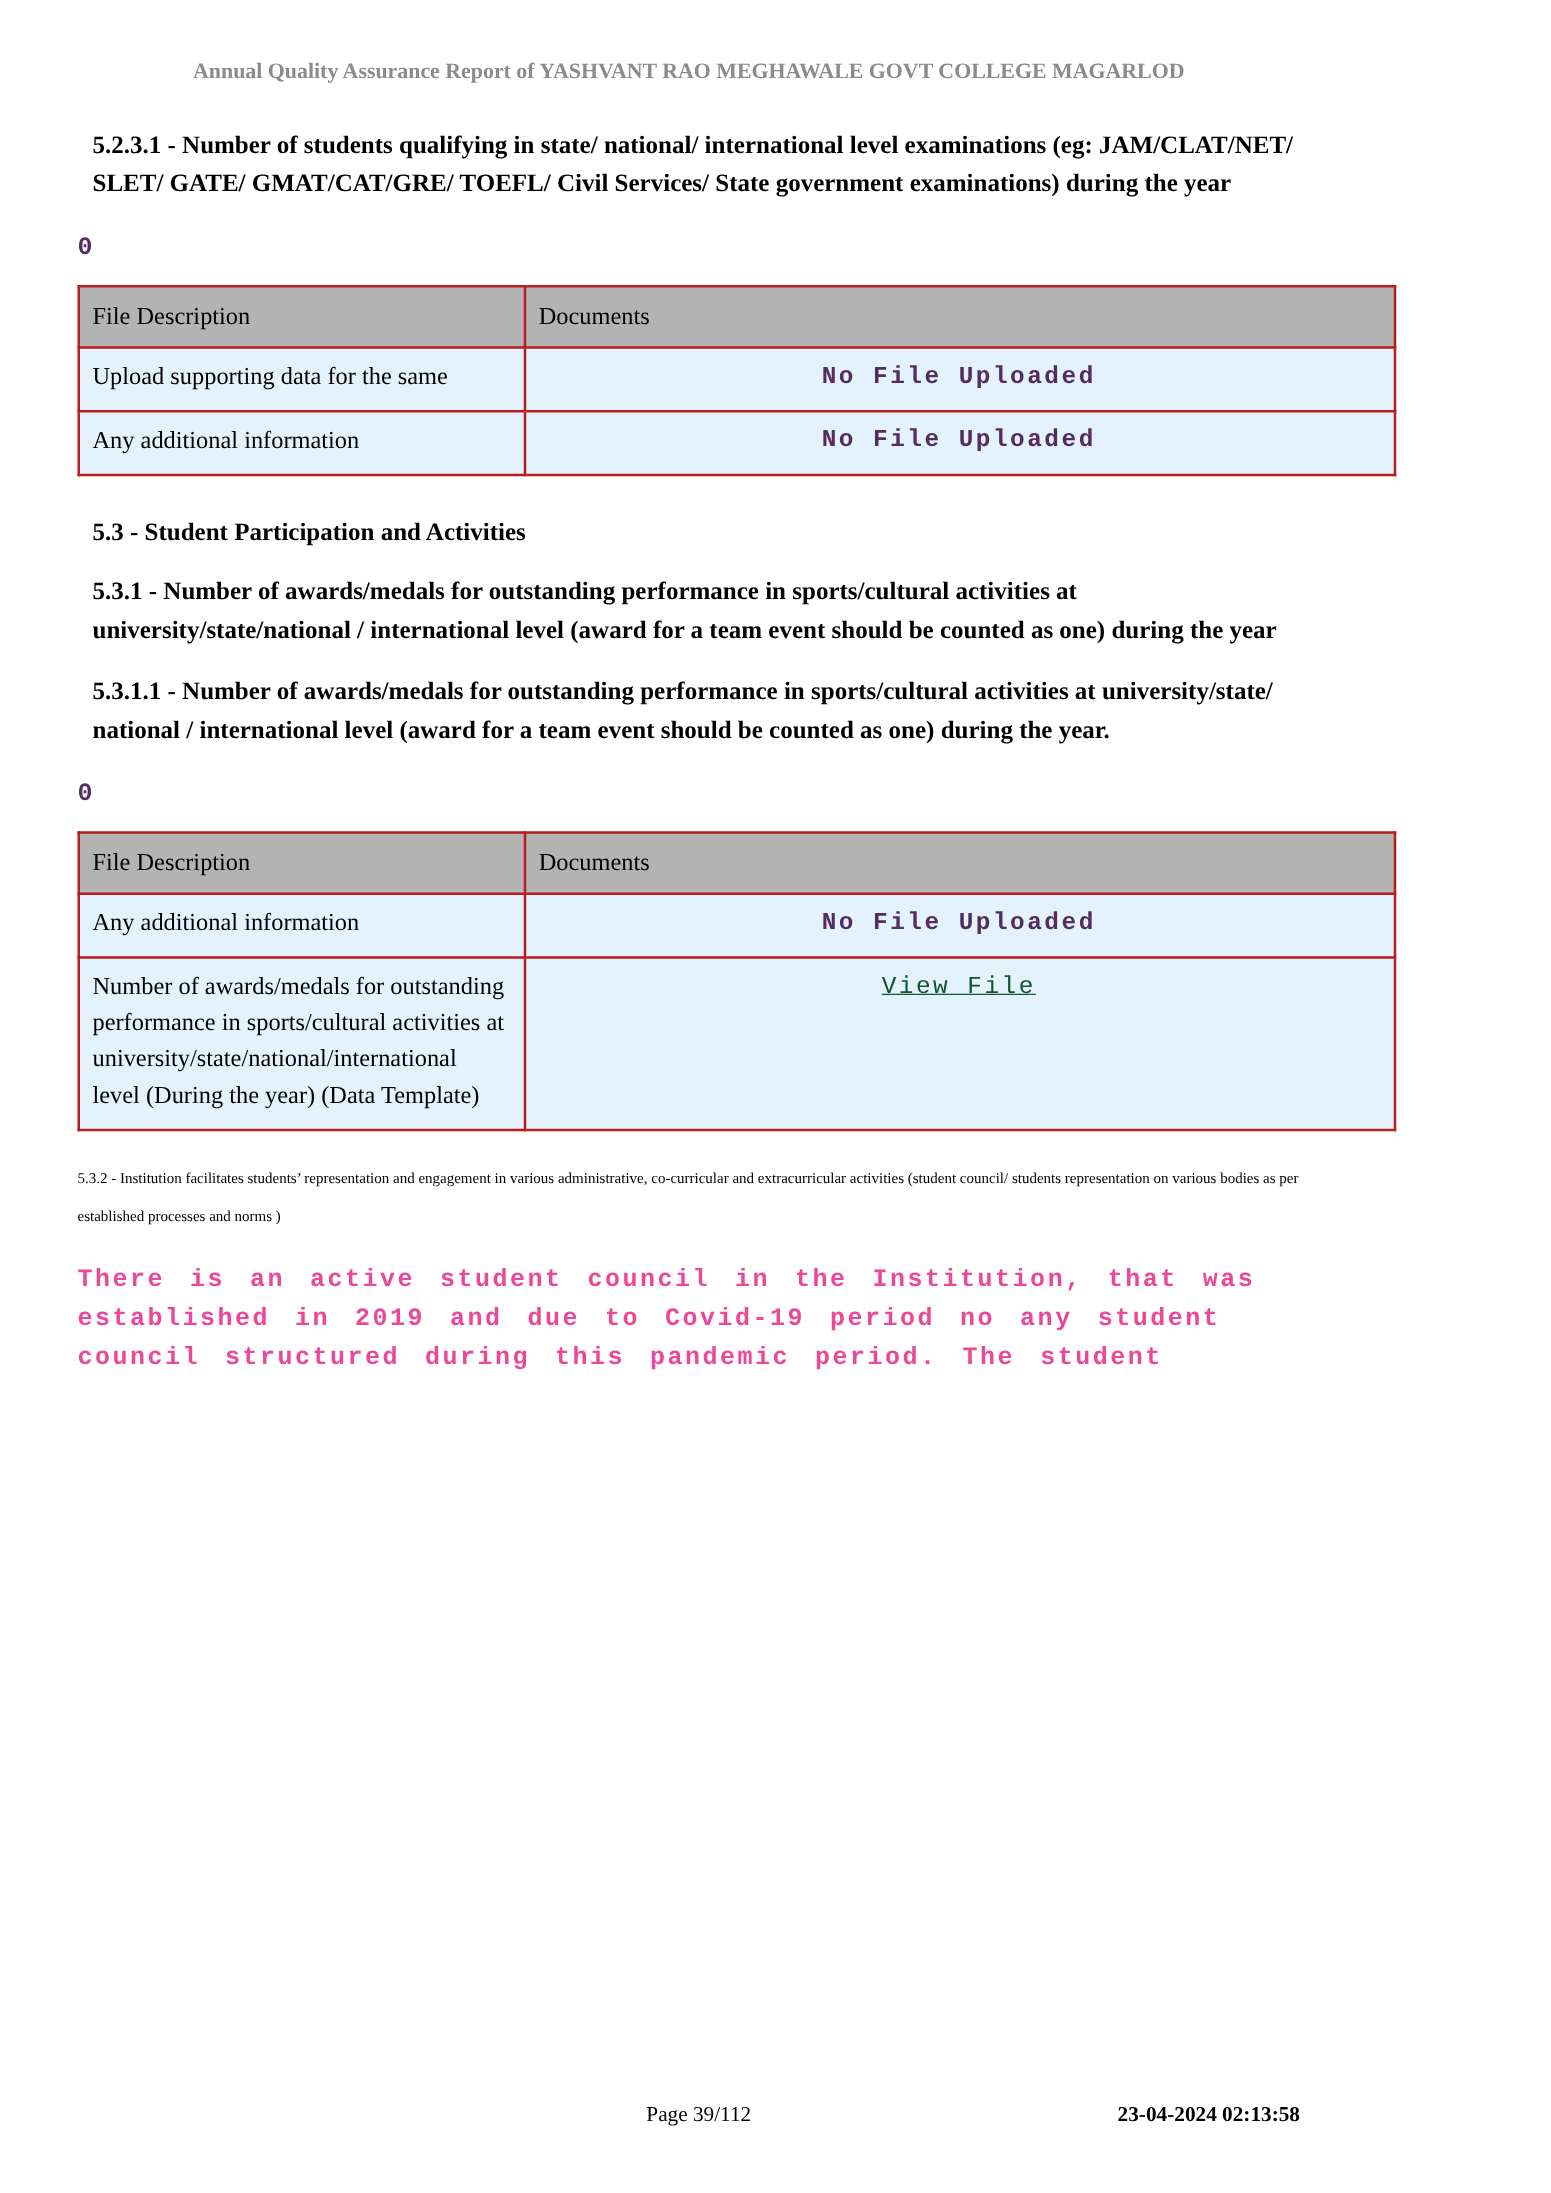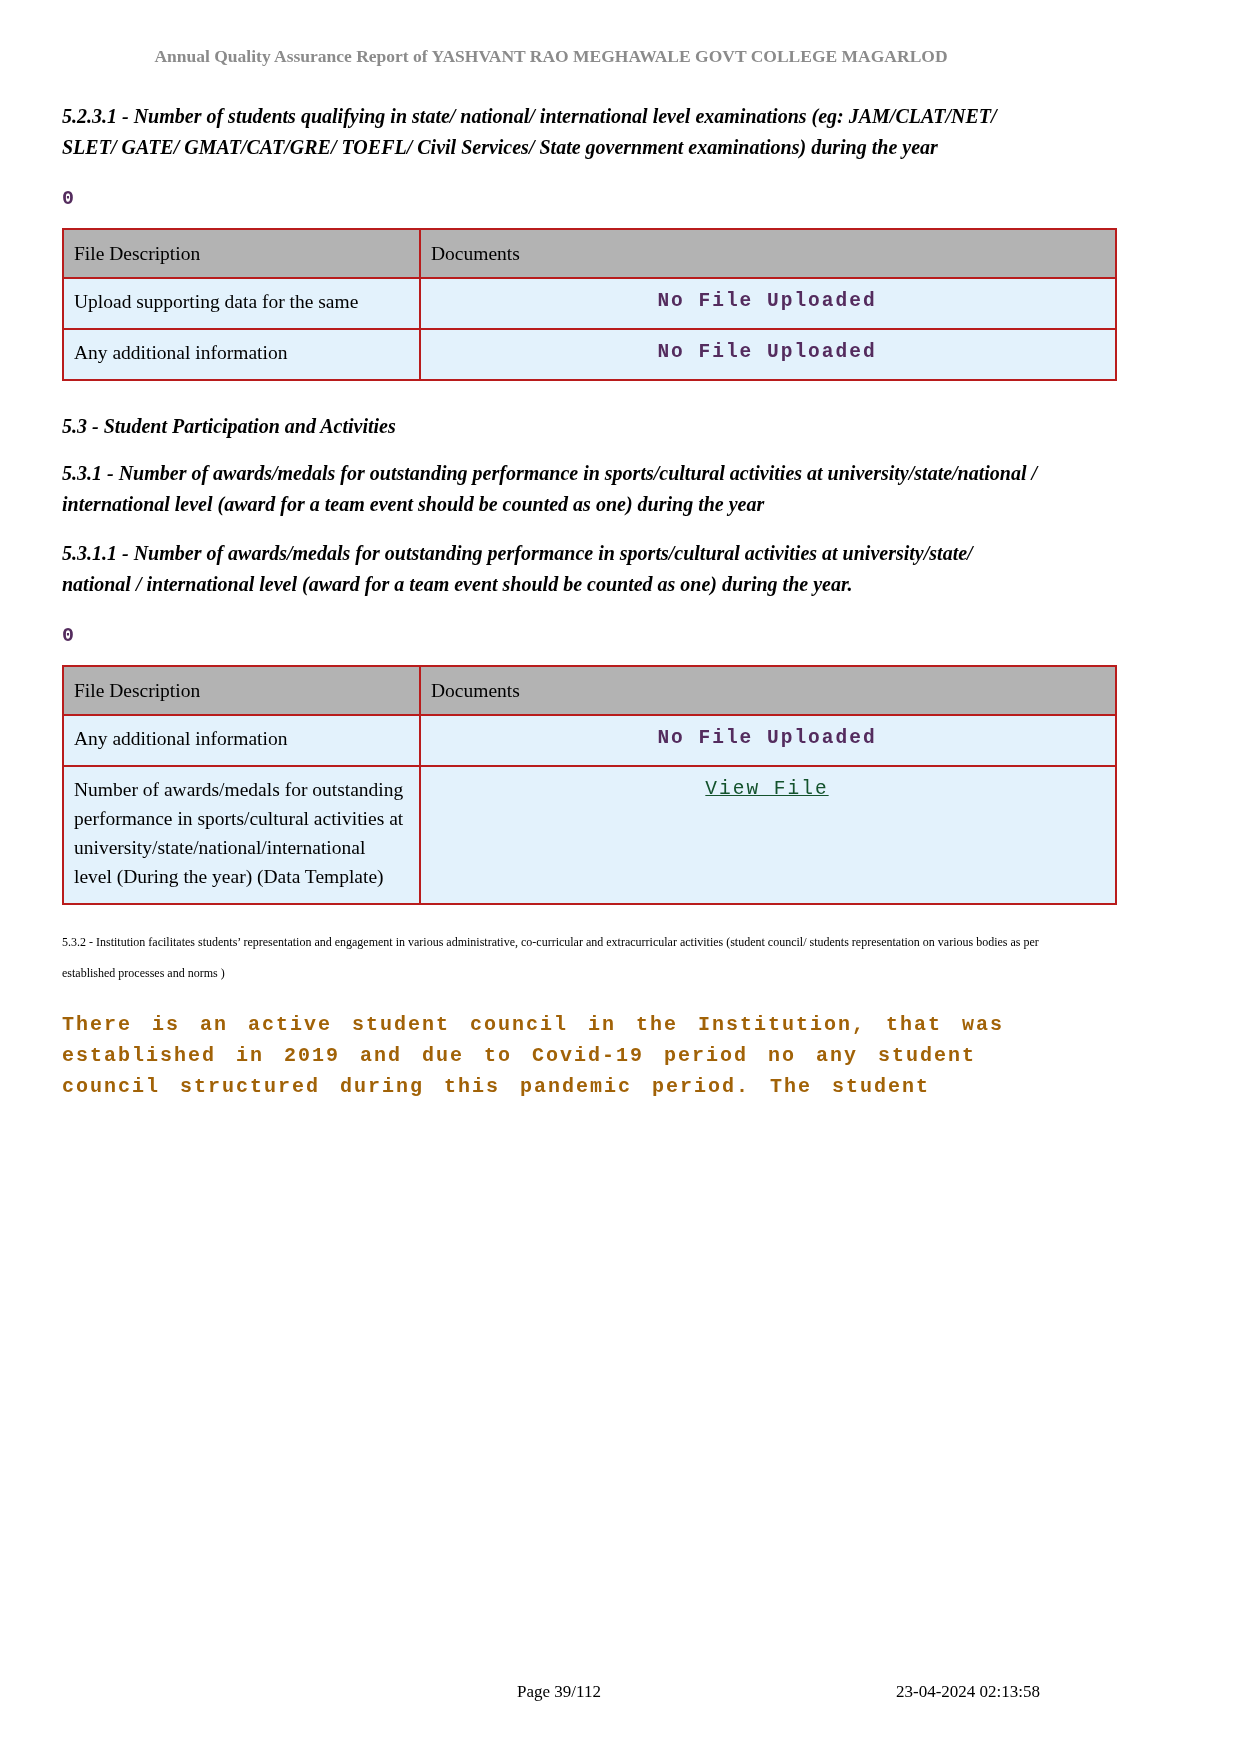--- a/index.html
+++ b/index.html
@@ -18,22 +18,21 @@
     font-weight:bold;
     font-size:17.5px;
     color:#8b8b8b;
     margin:0 0 34px 0;
   }
   .heading{
     font-weight:bold;
     font-size:20px;
     line-height:31px;
     max-width:1010px;
-    margin:0 0 24px 0;
-    font-style:italic;
+    margin:0 0 24px 12px;
   }
   .para{
     font-size:12px;
     line-height:31px;
     max-width:1010px;
     margin:0 0 20px 0;
   }
   .mono-value{
     font-family:"Liberation Mono", monospace;
     font-weight:bold;
@@ -41,21 +40,21 @@
     color:#542c5e;
     margin:0 0 18px 0;
   }
   .mono-para{
     font-family:"Liberation Mono", monospace;
     font-weight:bold;
     font-size:20px;
     line-height:31px;
     letter-spacing:2px;
     word-spacing:6px;
-    color:#a16207;
+    color:#ec4899;
     max-width:1030px;
     margin:0;
   }
   table.doc-table{
     border-collapse:collapse;
     width:1055px;
     table-layout:fixed;
     margin:0 0 30px 0;
     border:2px solid #141414;
   }
@@ -94,21 +93,21 @@
   .footer{
     margin-top:auto;
     position:relative;
     font-size:17px;
     height:22px;
   }
   .footer .page-num{
     position:absolute;left:16px;right:0;text-align:center;
   }
   .footer .stamp{
-    position:absolute;right:0;top:0;
+    position:absolute;right:0;top:0;font-weight:bold;
   }
 </style>
 </head>
 <body>
 
 <div class="page">
 
   <div class="doc-title">Annual Quality Assurance Report of YASHVANT RAO MEGHAWALE GOVT COLLEGE MAGARLOD</div>
 
   <div class="heading">5.2.3.1 - Number of students qualifying in state/ national/ international level examinations (eg: JAM/CLAT/NET/ SLET/ GATE/ GMAT/CAT/GRE/ TOEFL/ Civil Services/ State government examinations) during the year</div>

